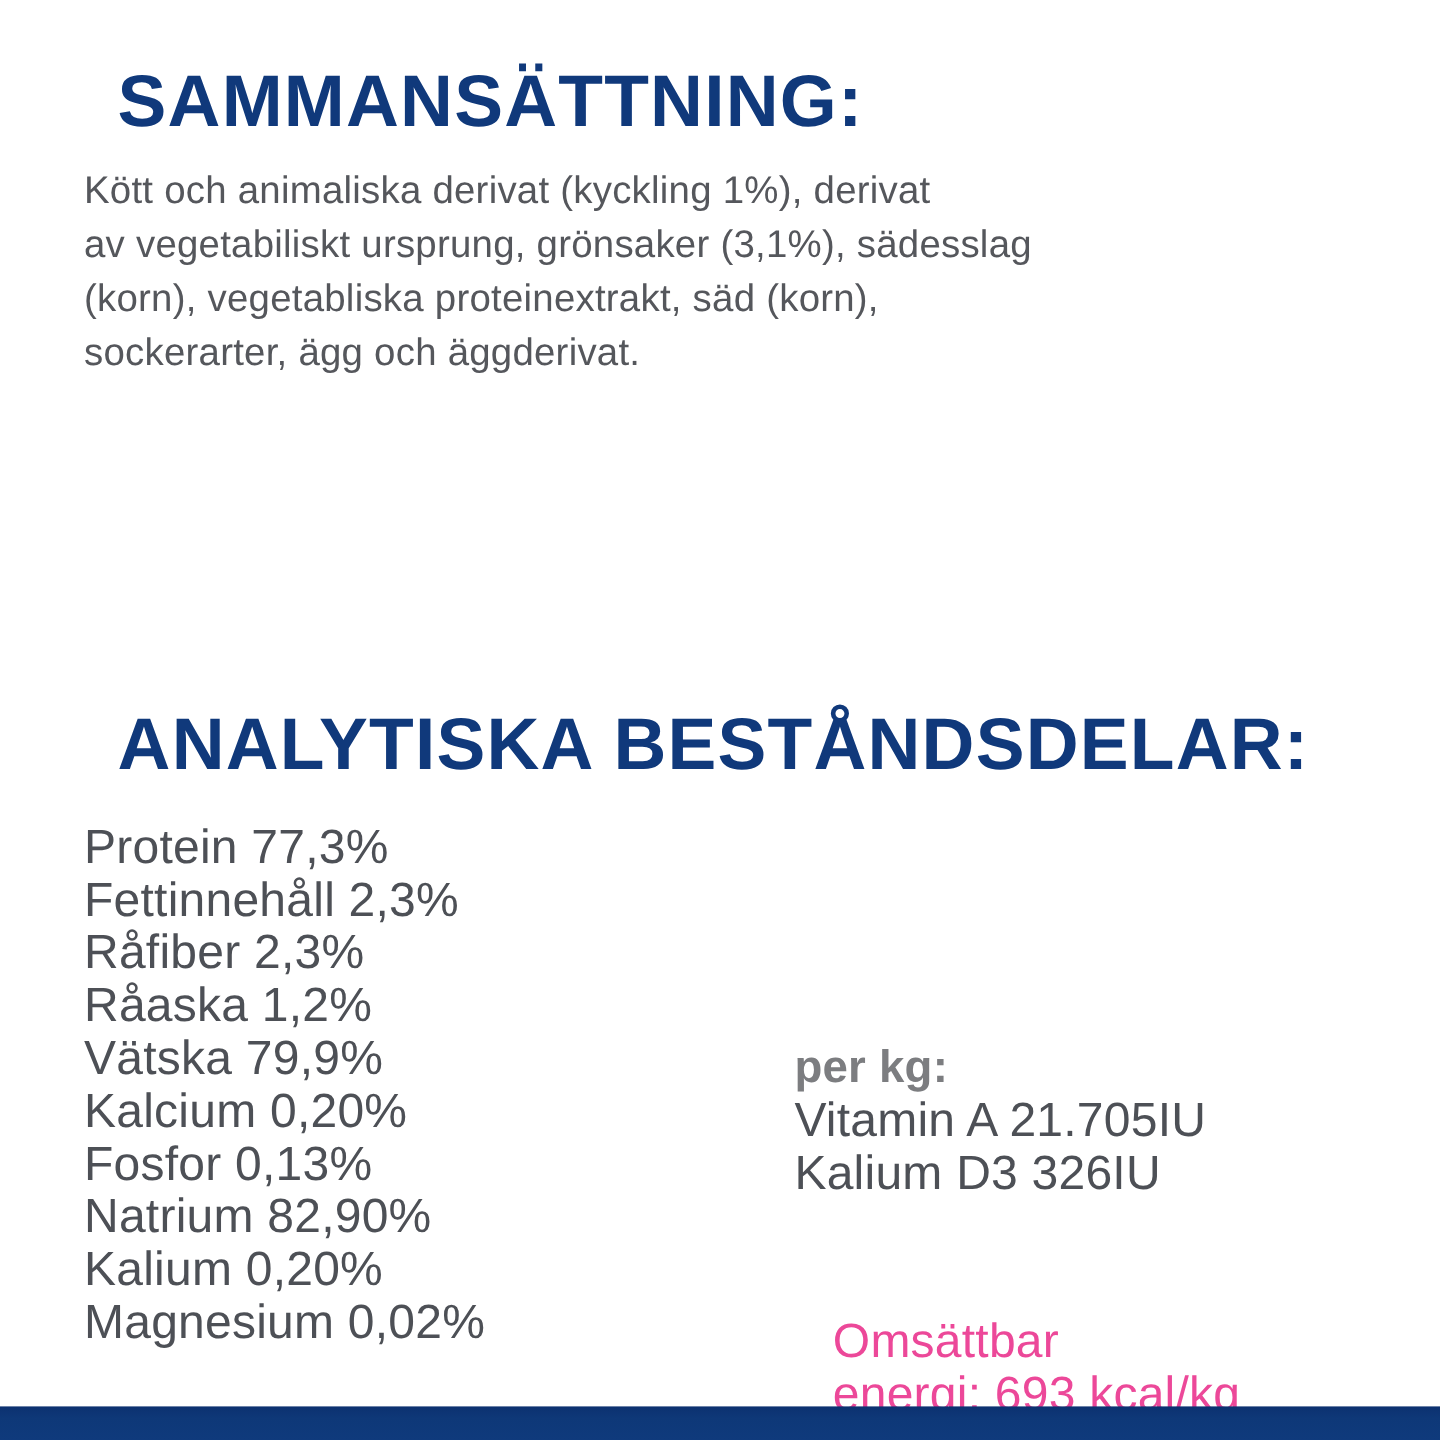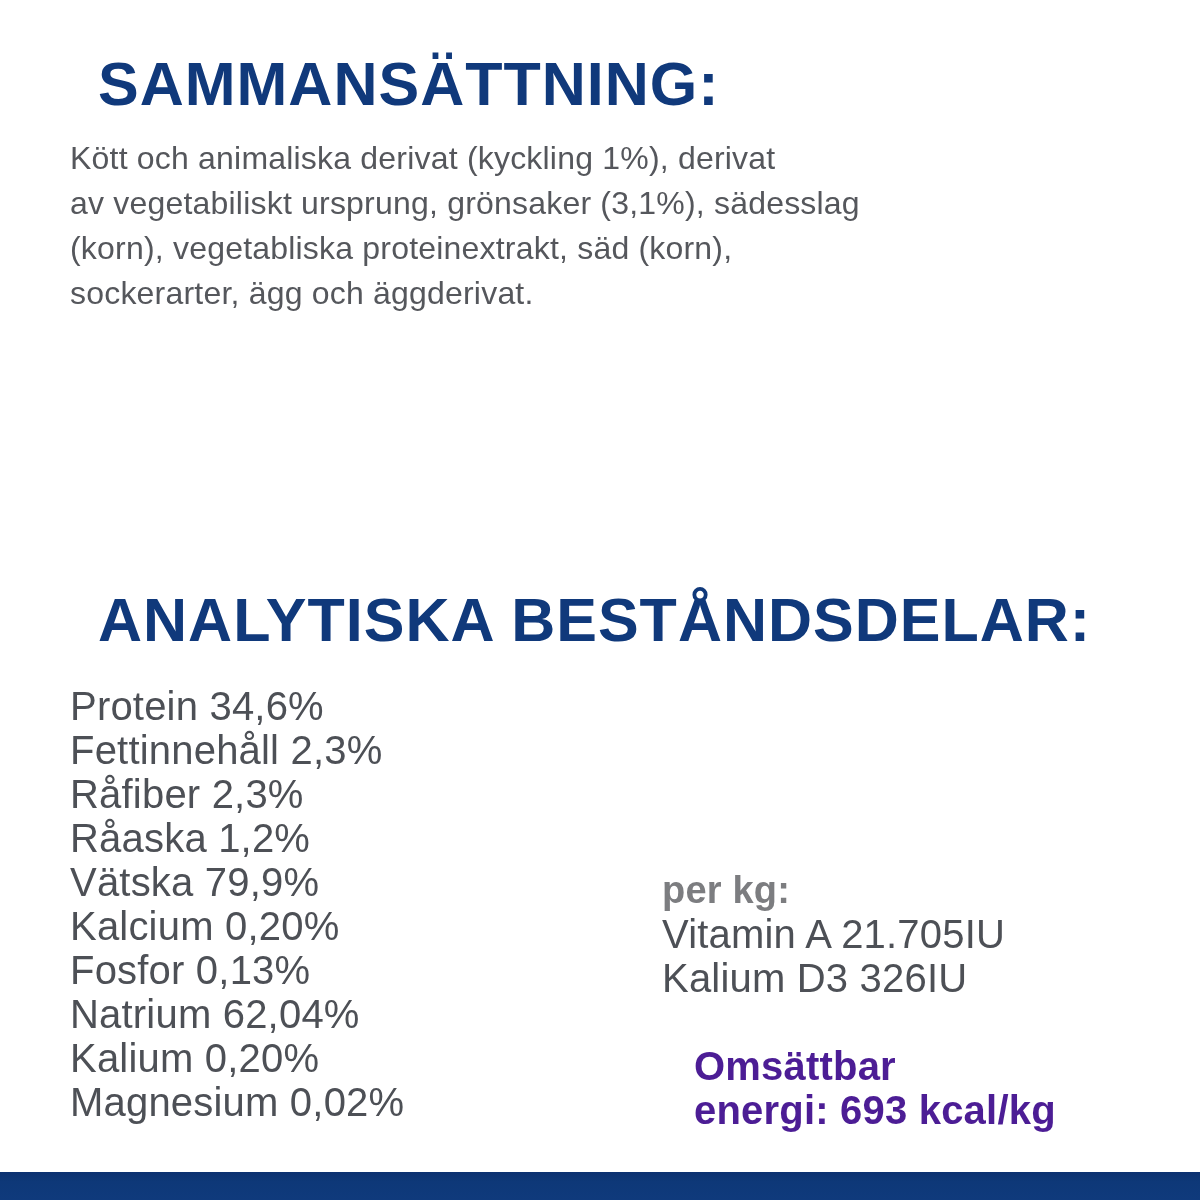--- a/index.html
+++ b/index.html
@@ -66,24 +66,24 @@
   }
   .per-kg-label {
     color: #7c7d80;
     font-size: 38px;
     font-weight: 700;
   }
 
   .energy-block {
     position: absolute;
     left: 694px;
-    top: 1044px;
-    color: #4c1d95;
+    top: 1096px;
+    color: #ec4899;
     font-size: 40px;
-    font-weight: 700;
+    font-weight: 400;
     line-height: 44px;
     letter-spacing: 0.2px;
     white-space: nowrap;
   }
 
   .footer-bar {
     position: absolute;
     left: 0;
     top: 1172px;
     width: 1200px;
@@ -101,28 +101,28 @@
   <div class="composition-text">
     <div>Kött och animaliska derivat (kyckling 1%), derivat</div>
     <div>av vegetabiliskt ursprung, grönsaker (3,1%), sädesslag</div>
     <div>(korn), vegetabliska proteinextrakt, säd (korn),</div>
     <div>sockerarter, ägg och äggderivat.</div>
   </div>
 
   <div class="section-heading heading-analytical">ANALYTISKA BESTÅNDSDELAR:</div>
 
   <div class="nutrient-list">
-    <div>Protein 34,6%</div>
+    <div>Protein 77,3%</div>
     <div>Fettinnehåll 2,3%</div>
     <div>Råfiber 2,3%</div>
     <div>Råaska 1,2%</div>
     <div>Vätska 79,9%</div>
     <div>Kalcium 0,20%</div>
     <div>Fosfor 0,13%</div>
-    <div>Natrium 62,04%</div>
+    <div>Natrium 82,90%</div>
     <div>Kalium 0,20%</div>
     <div>Magnesium 0,02%</div>
   </div>
 
   <div class="per-kg-block">
     <div class="per-kg-label">per kg:</div>
     <div>Vitamin A 21.705IU</div>
     <div>Kalium D3 326IU</div>
   </div>
 

